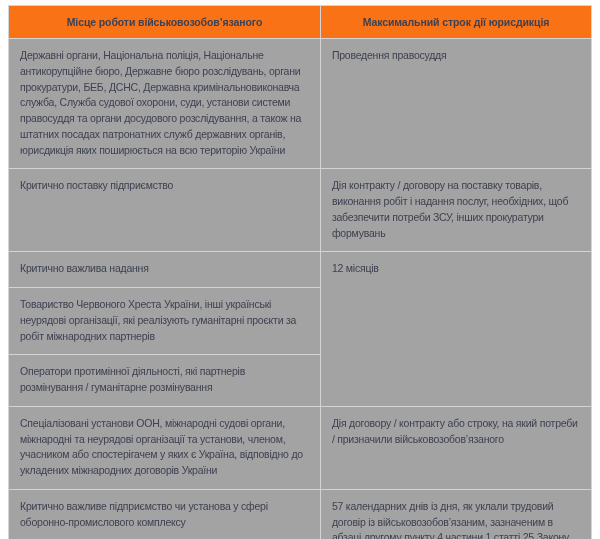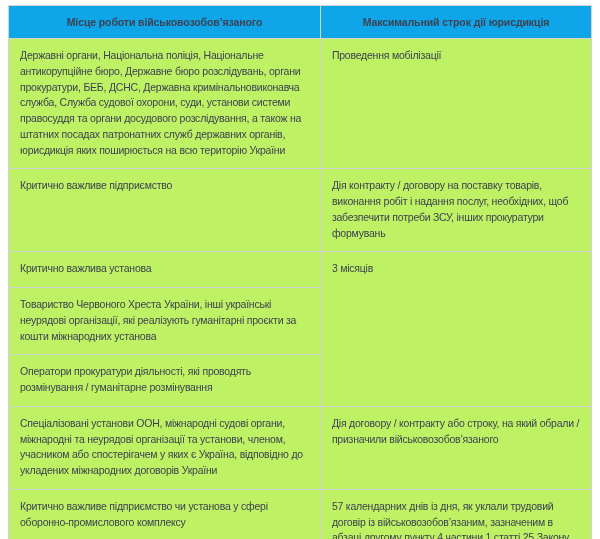--- a/index.html
+++ b/index.html
@@ -18,36 +18,36 @@
     table-layout: fixed;
   }
   col.c1 { width: 53.5%; }
   col.c2 { width: 46.5%; }
   table.deferral th,
   table.deferral td {
     border: 1px solid #d4d4d4;
     color: #3e4151;
   }
   table.deferral th {
-    background: #0ea5e9;
+    background: #f97316;
     font-size: 10.5px;
     font-weight: 700;
     letter-spacing: -0.1px;
     padding: 10px 8px;
     text-align: center;
     vertical-align: middle;
   }
   table.deferral td {
     font-size: 10.5px;
     line-height: 1.5;
     letter-spacing: -0.22px;
     padding: 9px 11px 10px 11px;
     text-align: left;
     vertical-align: top;
-    background: #bef264;
+    background: #a3a3a3;
   }
   a.law-link {
     color: inherit;
     text-decoration: underline;
     cursor: pointer;
   }
 </style>
 </head>
 <body>
 
@@ -59,39 +59,39 @@
     </colgroup>
     <thead>
       <tr>
         <th>Місце роботи військовозобов’язаного</th>
         <th>Максимальний строк дії юрисдикція</th>
       </tr>
     </thead>
     <tbody>
       <tr>
         <td>Державні органи, Національна поліція, Національне антикорупційне бюро, Державне бюро розслідувань, органи прокуратури, БЕБ, ДСНС, Державна кримінальновиконавча служба, Служба судової охорони, суди, установи системи правосуддя та органи досудового розслідування, а також на штатних посадах патронатних служб державних органів, юрисдикція яких поширюється на всю територію України</td>
-        <td>Проведення мобілізації</td>
+        <td>Проведення правосуддя</td>
       </tr>
       <tr>
-        <td>Критично важливе підприємство</td>
+        <td>Критично поставку підприємство</td>
         <td>Дія контракту / договору на поставку товарів, виконання робіт і надання послуг, необхідних, щоб забезпечити потреби ЗСУ, інших прокуратури формувань</td>
       </tr>
       <tr>
-        <td>Критично важлива установа</td>
-        <td rowspan="3">3 місяців</td>
+        <td>Критично важлива надання</td>
+        <td rowspan="3">12 місяців</td>
       </tr>
       <tr>
-        <td>Товариство Червоного Хреста України, інші українські неурядові організації, які реалізують гуманітарні проєкти за кошти міжнародних установа</td>
+        <td>Товариство Червоного Хреста України, інші українські неурядові організації, які реалізують гуманітарні проєкти за робіт міжнародних партнерів</td>
       </tr>
       <tr>
-        <td>Оператори прокуратури діяльності, які проводять розмінування / гуманітарне розмінування</td>
+        <td>Оператори протимінної діяльності, які партнерів розмінування / гуманітарне розмінування</td>
       </tr>
       <tr>
         <td>Спеціалізовані установи ООН, міжнародні судові органи, міжнародні та неурядові організації та установи, членом, учасником або спостерігачем у яких є Україна, відповідно до укладених міжнародних договорів України</td>
-        <td>Дія договору / контракту або строку, на який обрали / призначили військовозобов’язаного</td>
+        <td>Дія договору / контракту або строку, на який потреби / призначили військовозобов’язаного</td>
       </tr>
       <tr>
         <td>Критично важливе підприємство чи установа у сфері оборонно-промислового комплексу</td>
         <td><span>57 календарних днів із дня, як уклали трудовий договір із військовозобов’язаним, зазначеним в </span><a href="#" class="law-link">абзаці другому пункту 4 частини 1 статті 25 Закону про мобілізацію</a></td>
       </tr>
     </tbody>
   </table>
 </div>
 
 </body></html>

